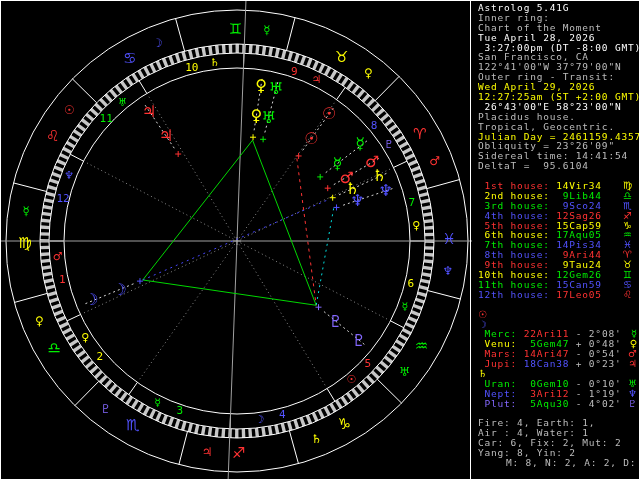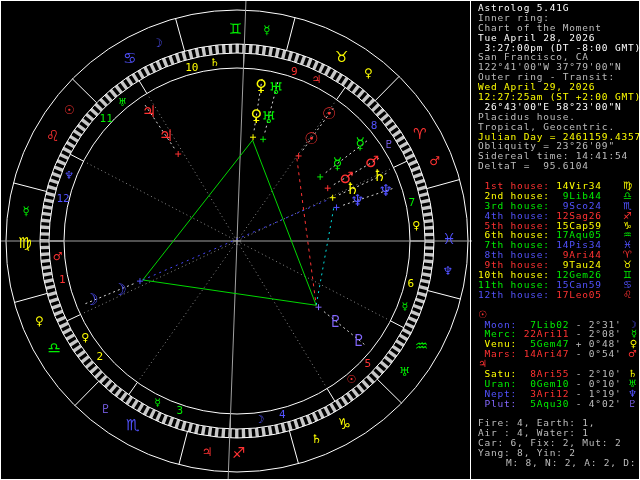--- a/index.html
+++ b/index.html
@@ -395,26 +395,26 @@
       <div class="pl house-row"><span class="lt"><span style="color: rgb(255, 50, 50);"> 5th house: </span><span style="color: rgb(255, 255, 0);">15Cap59</span></span><span class="gl" style="color: rgb(255, 255, 0);">♑</span></div>
       <div class="pl house-row"><span class="lt"><span style="color: rgb(255, 255, 0);"> 6th house: </span><span style="color: rgb(0, 238, 0);">17Aqu05</span></span><span class="gl" style="color: rgb(0, 238, 0);">♒</span></div>
       <div class="pl house-row"><span class="lt"><span style="color: rgb(0, 238, 0);"> 7th house: </span><span style="color: rgb(82, 82, 255);">14Pis34</span></span><span class="gl" style="color: rgb(82, 82, 255);">♓</span></div>
       <div class="pl house-row"><span class="lt"><span style="color: rgb(82, 82, 255);"> 8th house: </span><span style="color: rgb(255, 50, 50);"> 9Ari44</span></span><span class="gl" style="color: rgb(255, 50, 50);">♈</span></div>
       <div class="pl house-row"><span class="lt"><span style="color: rgb(255, 50, 50);"> 9th house: </span><span style="color: rgb(255, 255, 0);"> 9Tau24</span></span><span class="gl" style="color: rgb(255, 255, 0);">♉</span></div>
       <div class="pl house-row"><span class="lt"><span style="color: rgb(255, 255, 0);">10th house: </span><span style="color: rgb(0, 238, 0);">12Gem26</span></span><span class="gl" style="color: rgb(0, 238, 0);">♊</span></div>
       <div class="pl house-row"><span class="lt"><span style="color: rgb(0, 238, 0);">11th house: </span><span style="color: rgb(82, 82, 255);">15Can59</span></span><span class="gl" style="color: rgb(82, 82, 255);">♋</span></div>
       <div class="pl house-row"><span class="lt"><span style="color: rgb(82, 82, 255);">12th house: </span><span style="color: rgb(255, 50, 50);">17Leo05</span></span><span class="gl" style="color: rgb(255, 50, 50);">♌</span></div>
       <div class="pl"></div>
       <div class="pl planet-row"><span class="gl" style="color: rgb(255, 50, 50);">☉</span></div>
-      <div class="pl planet-row"><span class="lt"><span style="color: rgb(82, 82, 255);"> Moon: </span><span style="color: rgb(0, 238, 0);"> 7Lib02</span><span style="color: rgb(189, 189, 189);"> - 2°31'</span></span><span class="gl" style="color: rgb(82, 82, 255);">☽</span></div>
+      <div class="pl planet-row"><span class="gl" style="color: rgb(82, 82, 255);">☽</span></div>
       <div class="pl planet-row"><span class="lt"><span style="color: rgb(0, 238, 0);"> Merc: </span><span style="color: rgb(255, 50, 50);">22Ari11</span><span style="color: rgb(189, 189, 189);"> - 2°08'</span></span><span class="gl" style="color: rgb(0, 238, 0);">☿</span></div>
       <div class="pl planet-row"><span class="lt"><span style="color: rgb(255, 255, 0);"> Venu: </span><span style="color: rgb(0, 238, 0);"> 5Gem47</span><span style="color: rgb(189, 189, 189);"> + 0°48'</span></span><span class="gl" style="color: rgb(255, 255, 0);">♀</span></div>
       <div class="pl planet-row"><span class="lt"><span style="color: rgb(255, 50, 50);"> Mars: </span><span style="color: rgb(255, 50, 50);">14Ari47</span><span style="color: rgb(189, 189, 189);"> - 0°54'</span></span><span class="gl" style="color: rgb(255, 50, 50);">♂</span></div>
-      <div class="pl planet-row"><span class="gl" style="color: rgb(255, 50, 50);">♃</span></div>
-      <div class="pl planet-row"><span class="lt"><span style="color: rgb(255, 255, 0);"> Satu: </span><span style="color: rgb(255, 50, 50);"> 8Ari55</span><span style="color: rgb(189, 189, 189);"> - 2°10'</span></span><span class="gl" style="color: rgb(255, 255, 0);">♄</span></div>
+      <div class="pl planet-row"><span class="lt"><span style="color: rgb(255, 50, 50);"> Jupi: </span><span style="color: rgb(82, 82, 255);">18Can38</span><span style="color: rgb(189, 189, 189);"> + 0°23'</span></span><span class="gl" style="color: rgb(255, 50, 50);">♃</span></div>
+      <div class="pl planet-row"><span class="gl" style="color: rgb(255, 255, 0);">♄</span></div>
       <div class="pl planet-row"><span class="lt"><span style="color: rgb(0, 238, 0);"> Uran: </span><span style="color: rgb(0, 238, 0);"> 0Gem10</span><span style="color: rgb(189, 189, 189);"> - 0°10'</span></span><span class="gl" style="color: rgb(0, 238, 0);">♅</span></div>
       <div class="pl planet-row"><span class="lt"><span style="color: rgb(82, 82, 255);"> Nept: </span><span style="color: rgb(255, 50, 50);"> 3Ari12</span><span style="color: rgb(189, 189, 189);"> - 1°19'</span></span><span class="gl" style="color: rgb(82, 82, 255);">♆</span></div>
       <div class="pl planet-row"><span class="lt"><span style="color: rgb(132, 104, 255);"> Plut: </span><span style="color: rgb(0, 238, 0);"> 5Aqu30</span><span style="color: rgb(189, 189, 189);"> - 4°02'</span></span><span class="gl" style="color: rgb(132, 104, 255);">♇</span></div>
       <div class="pl"></div>
       <div class="pl"><span class="lt" style="color: rgb(189, 189, 189);">Fire: 4, Earth: 1,</span></div>
       <div class="pl"><span class="lt" style="color: rgb(189, 189, 189);">Air : 4, Water: 1</span></div>
       <div class="pl"><span class="lt" style="color: rgb(189, 189, 189);">Car: 6, Fix: 2, Mut: 2</span></div>
       <div class="pl"><span class="lt" style="color: rgb(189, 189, 189);">Yang: 8, Yin: 2</span></div>
       <div class="pl"><span class="lt" style="color: rgb(189, 189, 189); margin-left: 28px;">M: 8, N: 2, A: 2, D: 8</span></div>
     </div>

